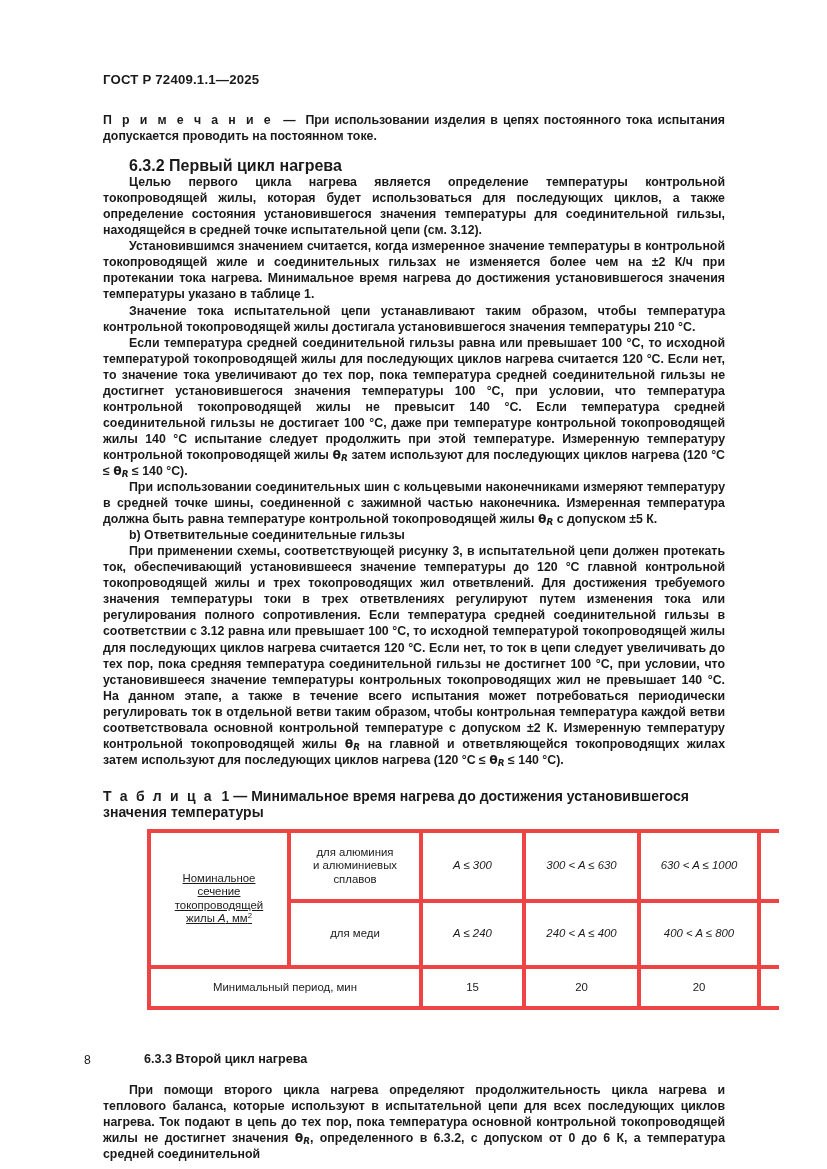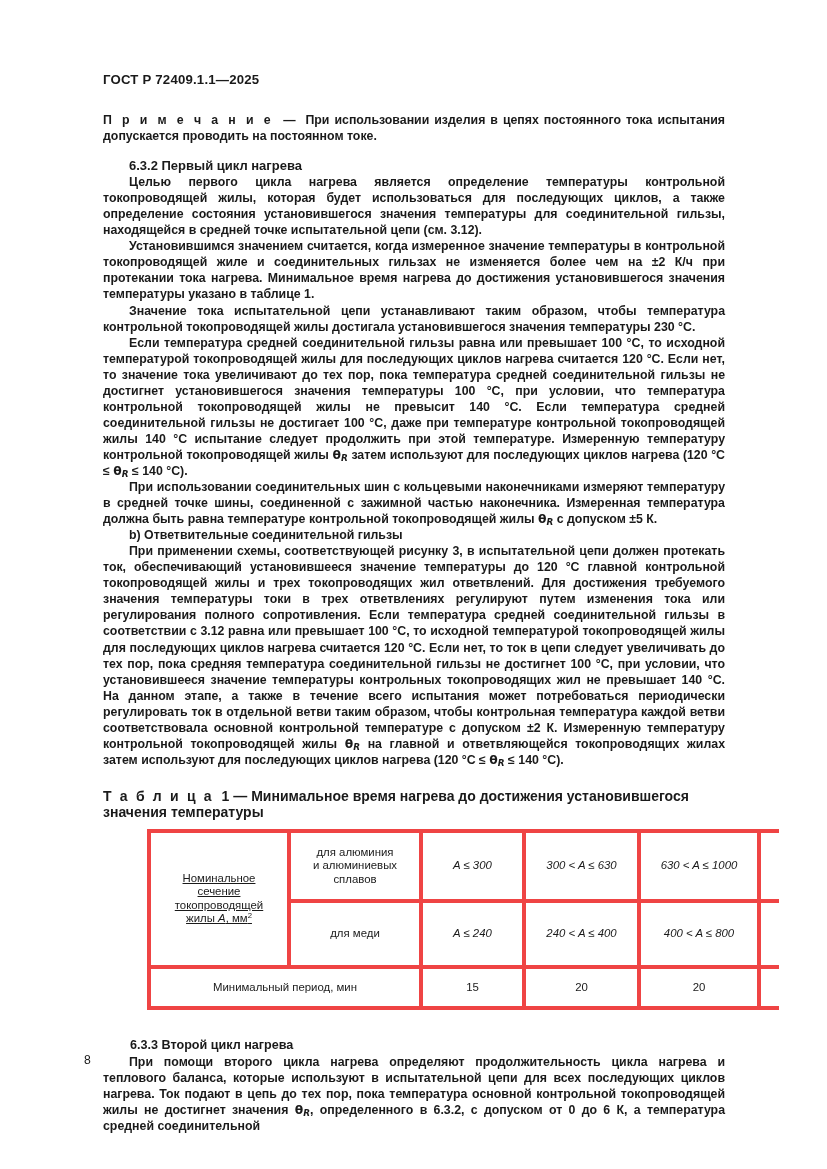--- a/index.html
+++ b/index.html
@@ -48,21 +48,21 @@
     text-indent: 0;
   }
   p.indent {
     text-indent: 26px;
   }
   .note-label {
     letter-spacing: 2.6px;
   }
   h3.sect {
     margin: 0;
-    font-size: 13px;
+    font-size: 16px;
     font-weight: bold;
     line-height: 16.05px;
     text-indent: 26px;
     text-align: left;
   }
   .sp-sect-before { height: 14px; }
   .italic { font-style: italic; }
   sub {
     font-size: 0.72em;
     font-style: italic;
@@ -105,21 +105,21 @@
   td.c-d1  { width: 93px; }
   td.c-d2  { width: 105px; }
   td.c-d3  { width: 110px; }
   td.c-d4  { width: 96px; }
   td.tall-a { height: 56px; }
   td.tall-b { height: 52px; }
   td.row-min { height: 27px; }
   .nom-lines { display: block; }
 
   h3.sect2 {
-    margin: 1px;
+    margin: 15px;
     padding-top: 26px;
     font-size: 12.6px;
     font-weight: bold;
     line-height: 16.05px;
     text-indent: 26px;
     text-align: left;
   }
   .page-num {
     position: absolute;
     left: 84px;
@@ -139,27 +139,27 @@
     <p class="note">
       <span class="note-label">П р и м е ч а н и е</span><span>&nbsp;&nbsp;<span>—</span>&nbsp;&nbsp;</span><span>При использовании изделия в цепях постоянного тока испытания допускается проводить на постоянном токе.</span>
     </p>
 
     <div class="sp-sect-before"></div>
 
     <h3 class="sect">6.3.2 Первый цикл нагрева</h3>
 
     <p class="indent">Целью первого цикла нагрева является определение температуры контрольной токопроводящей жилы, которая будет использоваться для последующих циклов, а также определение состояния установившегося значения температуры для соединительной гильзы, находящейся в средней точке испытательной цепи (см. 3.12).</p>
     <p class="indent">Установившимся значением считается, когда измеренное значение температуры в контрольной токопроводящей жиле и соединительных гильзах не изменяется более чем на ±2 К/ч при протекании тока нагрева. Минимальное время нагрева до достижения установившегося значения температуры указано в таблице 1.</p>
-    <p class="indent">Значение тока испытательной цепи устанавливают таким образом, чтобы температура контрольной токопроводящей жилы достигала установившегося значения температуры 230 °C.</p>
+    <p class="indent">Значение тока испытательной цепи устанавливают таким образом, чтобы температура контрольной токопроводящей жилы достигала установившегося значения температуры 210 °C.</p>
 
     <p class="indent">Если температура средней соединительной гильзы равна или превышает 100&nbsp;°C, то исходной температурой токопроводящей жилы для последующих циклов нагрева считается 120&nbsp;°C. Если нет, то значение тока увеличивают до тех пор, пока температура средней соединительной гильзы не достигнет установившегося значения температуры 100&nbsp;°C, при условии, что температура контрольной токопроводящей жилы не превысит 140&nbsp;°C. Если температура средней соединительной гильзы не достигает 100&nbsp;°C, даже при температуре контрольной токопроводящей жилы 140&nbsp;°C испытание следует продолжить при этой температуре. Измеренную температуру контрольной токопроводящей жилы <span class="theta">θ<sub>R</sub></span> затем используют для последующих циклов нагрева (120&nbsp;°C ≤ <span class="theta">θ<sub>R</sub></span> ≤ 140&nbsp;°C).</p>
 
     <p class="indent">При использовании соединительных шин с кольцевыми наконечниками измеряют температуру в средней точке шины, соединенной с зажимной частью наконечника. Измеренная температура должна быть равна температуре контрольной токопроводящей жилы <span class="theta">θ<sub>R</sub></span> с допуском ±5&nbsp;К.</p>
 
-    <p class="indent">b) Ответвительные соединительной гильзы</p>
+    <p class="indent">b) Ответвительные соединительные гильзы</p>
 
     <p class="indent">При применении схемы, соответствующей рисунку 3, в испытательной цепи должен протекать ток, обеспечивающий установившееся значение температуры до 120&nbsp;°C главной контрольной токопроводящей жилы и трех токопроводящих жил ответвлений. Для достижения требуемого значения температуры токи в трех ответвлениях регулируют путем изменения тока или регулирования полного сопротивления. Если температура средней соединительной гильзы в соответствии с 3.12 равна или превышает 100&nbsp;°C, то исходной температурой токопроводящей жилы для последующих циклов нагрева считается 120&nbsp;°C. Если нет, то ток в цепи следует увеличивать до тех пор, пока средняя температура соединительной гильзы не достигнет 100&nbsp;°C, при условии, что установившееся значение температуры контрольных токопроводящих жил не превышает 140&nbsp;°C. На данном этапе, а также в течение всего испытания может потребоваться периодически регулировать ток в отдельной ветви таким образом, чтобы контрольная температура каждой ветви соответствовала основной контрольной температуре с допуском ±2&nbsp;К. Измеренную температуру контрольной токопроводящей жилы <span class="theta">θ<sub>R</sub></span> на главной и ответвляющейся токопроводящих жилах затем используют для последующих циклов нагрева (120&nbsp;°C ≤ <span class="theta">θ<sub>R</sub></span> ≤ 140&nbsp;°C).</p>
 
     <p class="table-caption">
       <span class="tbl-label">Т а б л и ц а</span>&nbsp;&nbsp;<span>1</span>&nbsp;<span>—</span>&nbsp;<span>Минимальное время нагрева до достижения установившегося значения температуры</span>
     </p>
 
     <table class="gost">
       <tbody>
         <tr>

